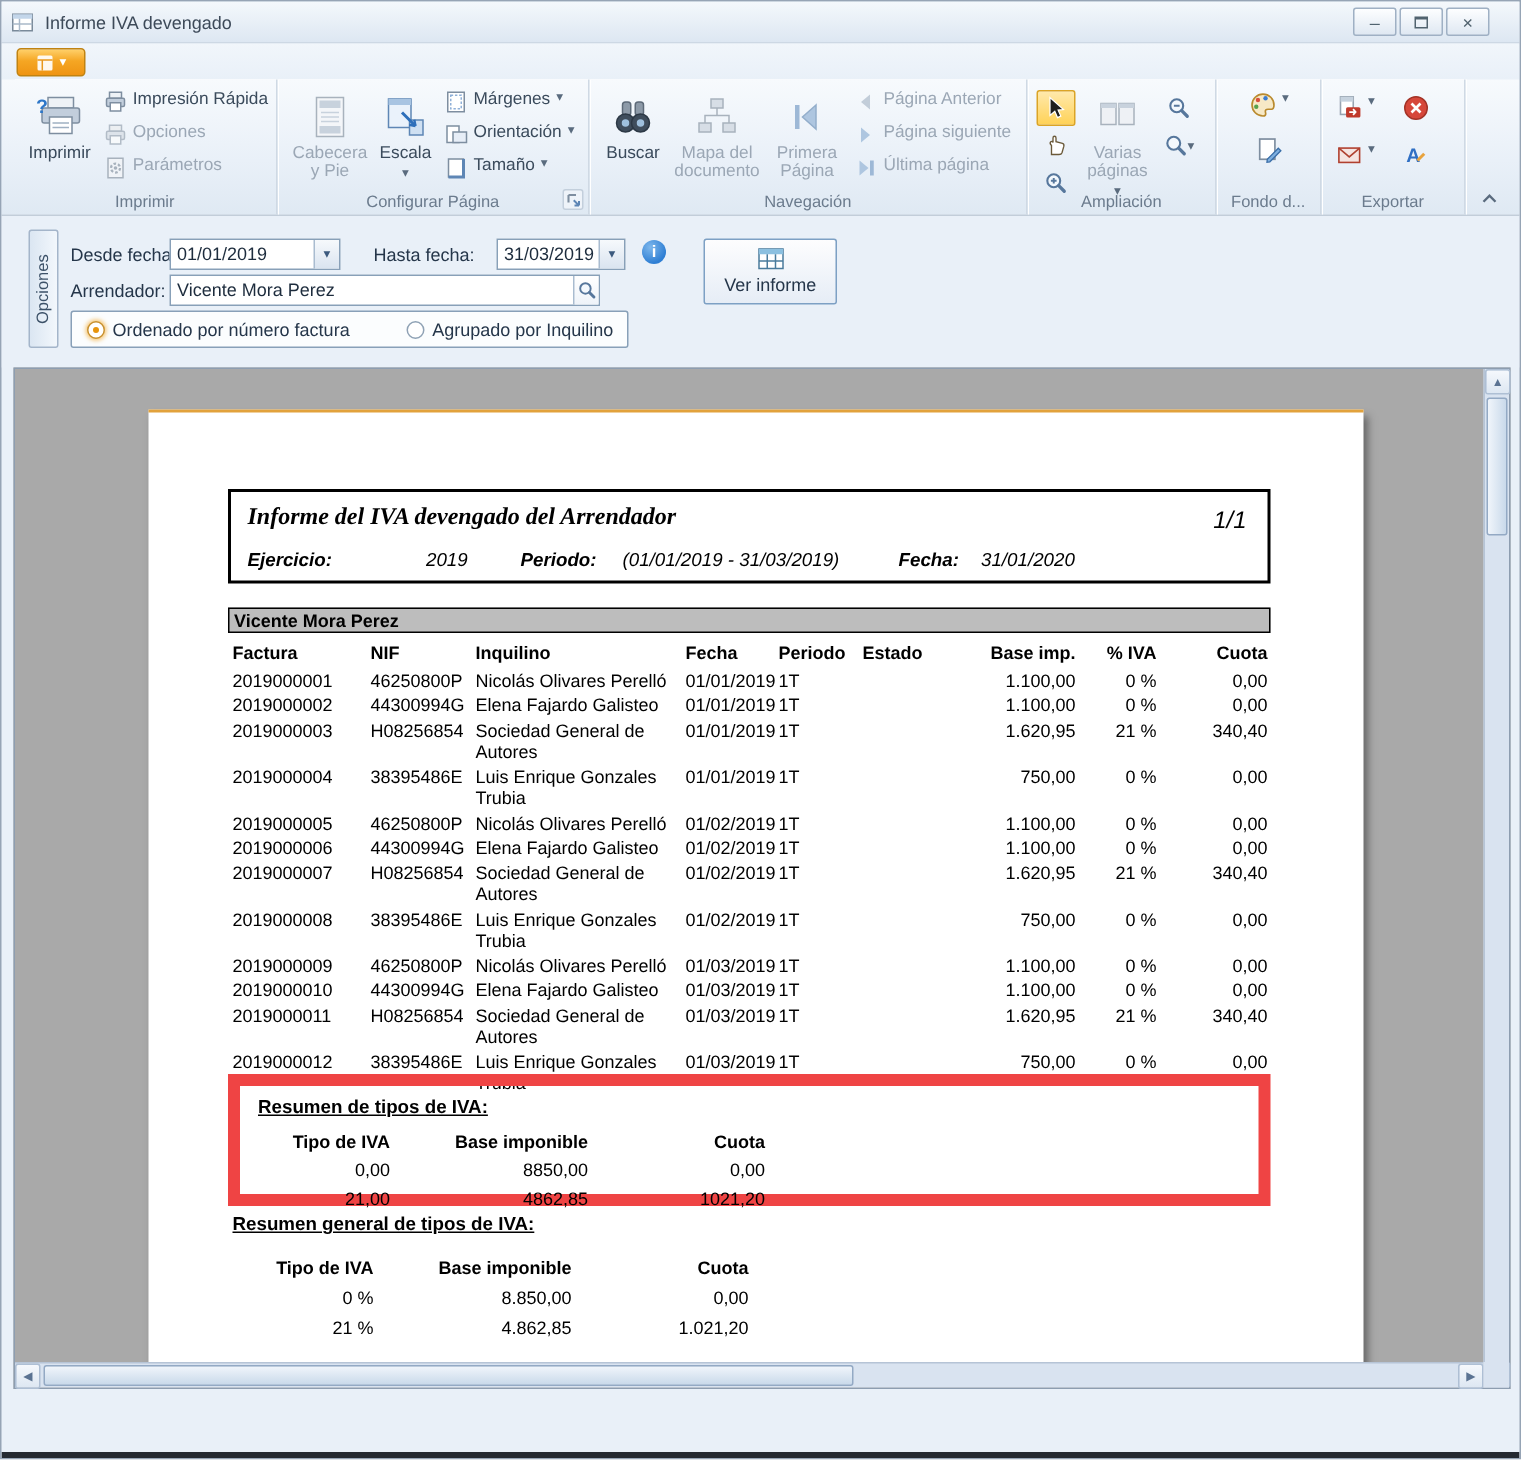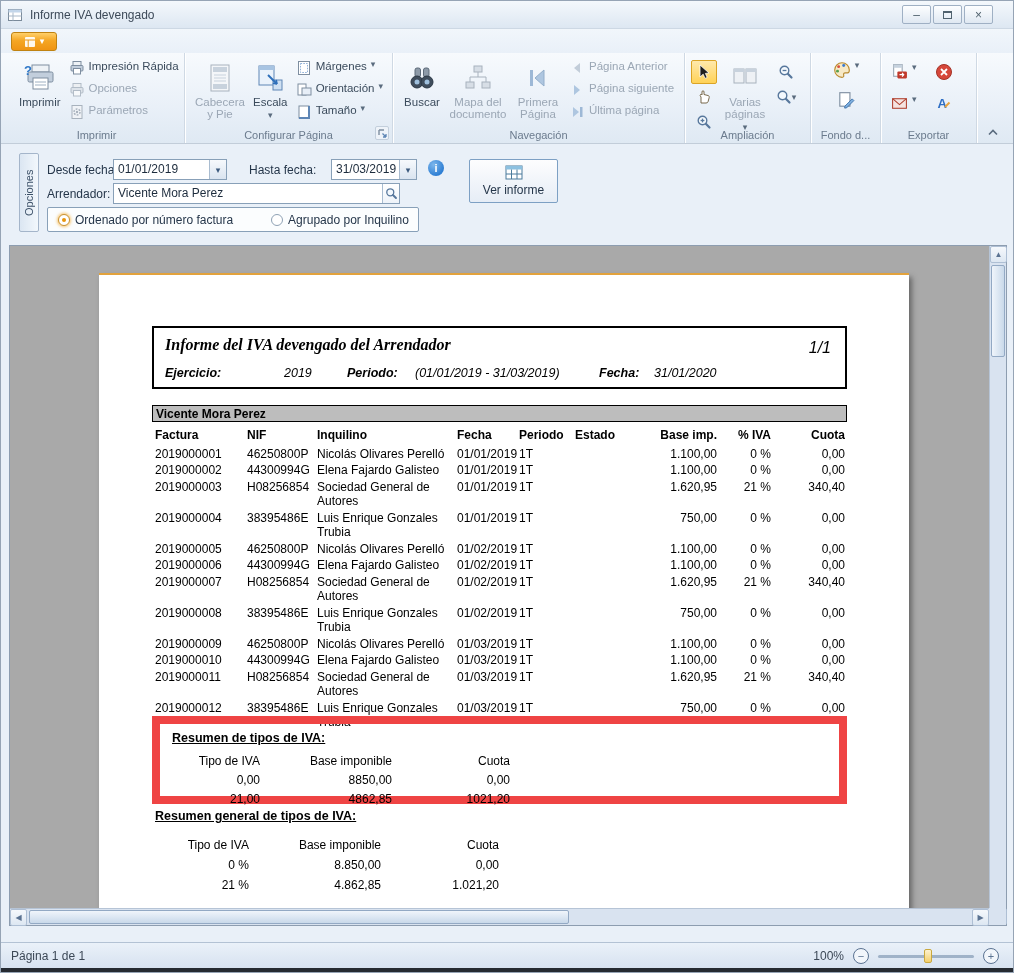--- a/index.html
+++ b/index.html
@@ -62,21 +62,21 @@
   .trow{display:flex;}
   .trow > div{line-height:14.5px;padding:1px 0;}
   .thead{font-weight:bold;}
   .thead > div{padding-bottom:3px;}
   .c1{width:92px;} .c2{width:70px;} .c3{width:140px;} .c4{width:62px;} .c5{width:44px;} .c6{width:58px;padding-left:12px !important;}
   .c7{width:96px;text-align:right;} .c8{width:54px;text-align:right;} .c9{width:74px;text-align:right;}
   .rep-sumbox{position:absolute;left:53px;top:441px;width:695px;height:88px;border:8px solid #ef4444;padding:7px 0 0 12px;}
   .sum-title{font-weight:bold;text-decoration:underline;font-size:12.5px;}
   .sum-table{margin-top:7px;}
   .sum-row{display:flex;line-height:19px;}
-  .sum-head{font-weight:normal;}
+  .sum-head{font-weight:bold;}
   .s1{width:88px;text-align:right;} .s2{width:132px;text-align:right;} .s3{width:118px;text-align:right;}
   .rep-sumgen-title{position:absolute;left:56px;top:534px;font-weight:bold;text-decoration:underline;font-size:12.5px;}
   .rep-sumgen{position:absolute;left:62px;top:560px;}
   .rep-sumgen .sum-row{line-height:20px;}
 
   
   .vscroll{position:absolute;right:0;top:0;width:17px;height:679px;background:#d9e3f0;border-left:1px solid #b6c4d6;}
   .hscroll{position:absolute;left:0;top:662px;width:979px;height:17px;background:#d9e3f0;border-top:1px solid #b6c4d6;}
   .sb-btn{position:absolute;width:17px;height:17px;background:linear-gradient(#f5f8fc,#dde7f2);border:1px solid #aebfd4;display:flex;align-items:center;justify-content:center;font-size:8px;color:#5b7392;border-radius:2px;}
   .v-up{top:0;left:0;} .v-down{bottom:0;left:0;}
@@ -772,31 +772,15 @@
           <span>◀</span>
         </div>
       <div class="h-thumb"></div>
       <div class="sb-btn h-right">
           <span>▶</span>
         </div>
     </div>
     <div class="sb-corner"></div>
   </div>
 
-  <div class="statusbar">
-    <span>Página 1 de 1</span>
-    <div class="zoom-cluster">
-      <span>100%</span>
-      <div class="zoom-circle">
-          <span>−</span>
-        </div>
-      <div class="zoom-slider">
-        <div class="zoom-track"></div>
-        <div class="zoom-thumb"></div>
-      </div>
-      <div class="zoom-circle">
-          <span>+</span>
-        </div>
-    </div>
-  </div>
 
   <div class="bottom-strip"></div>
 </div>
 
 </body></html>

